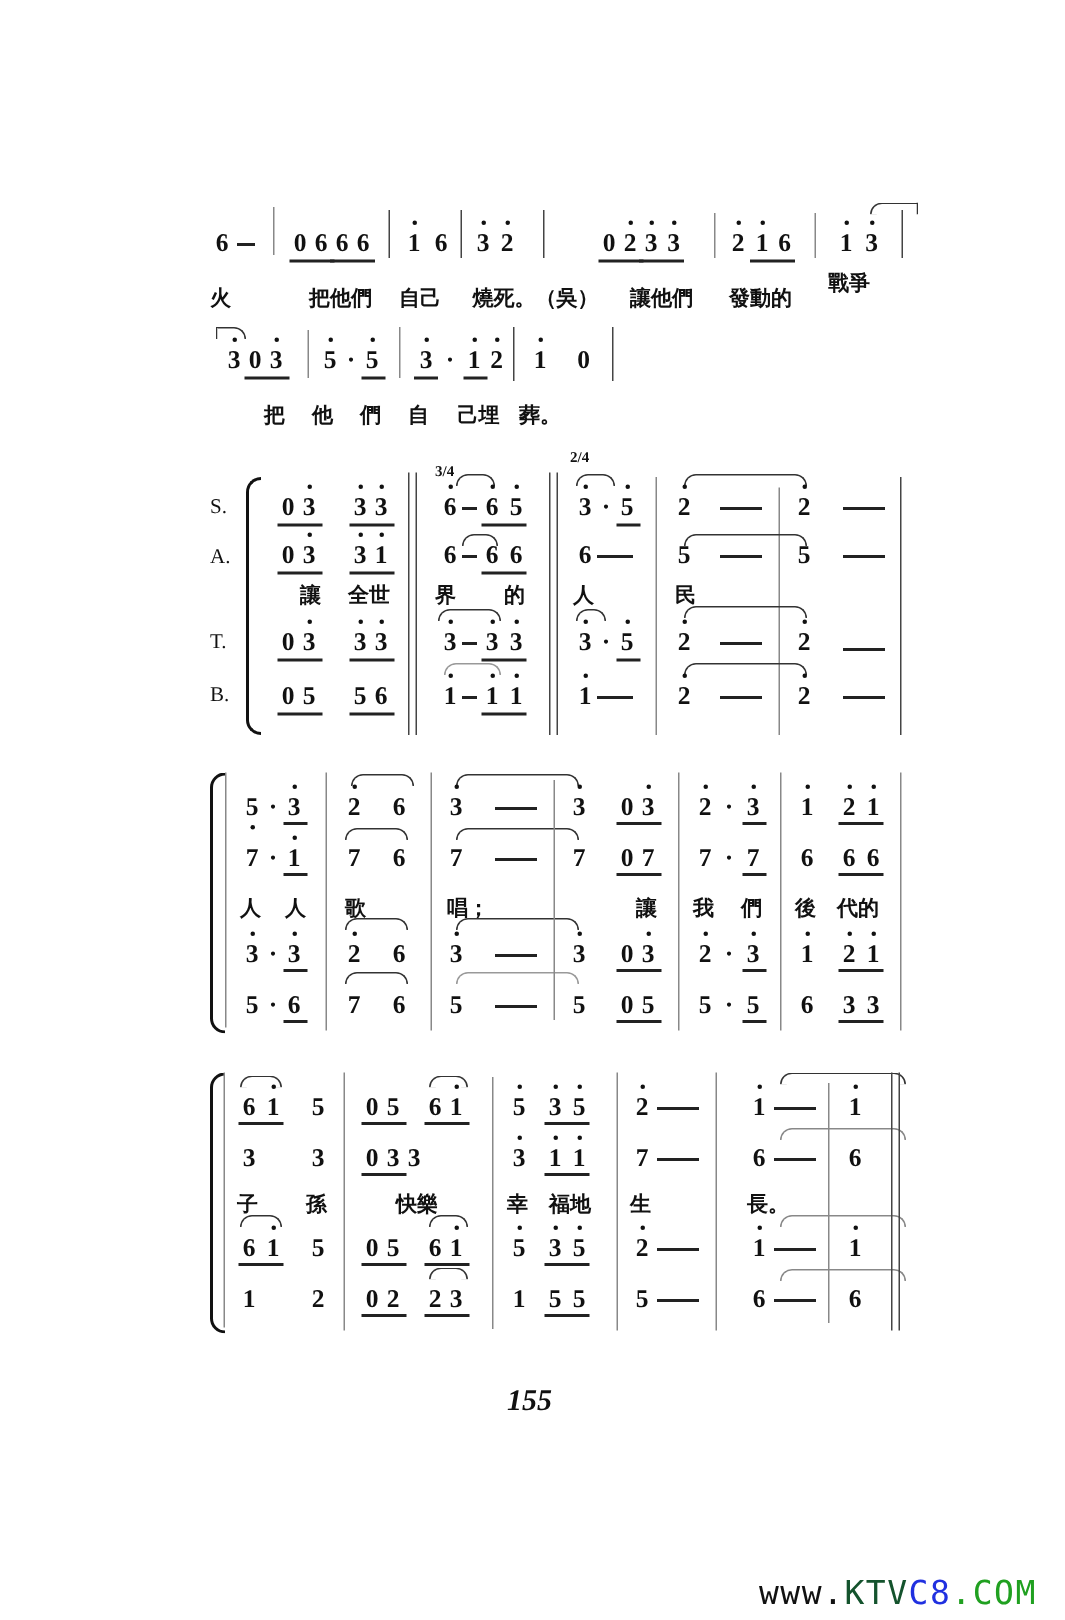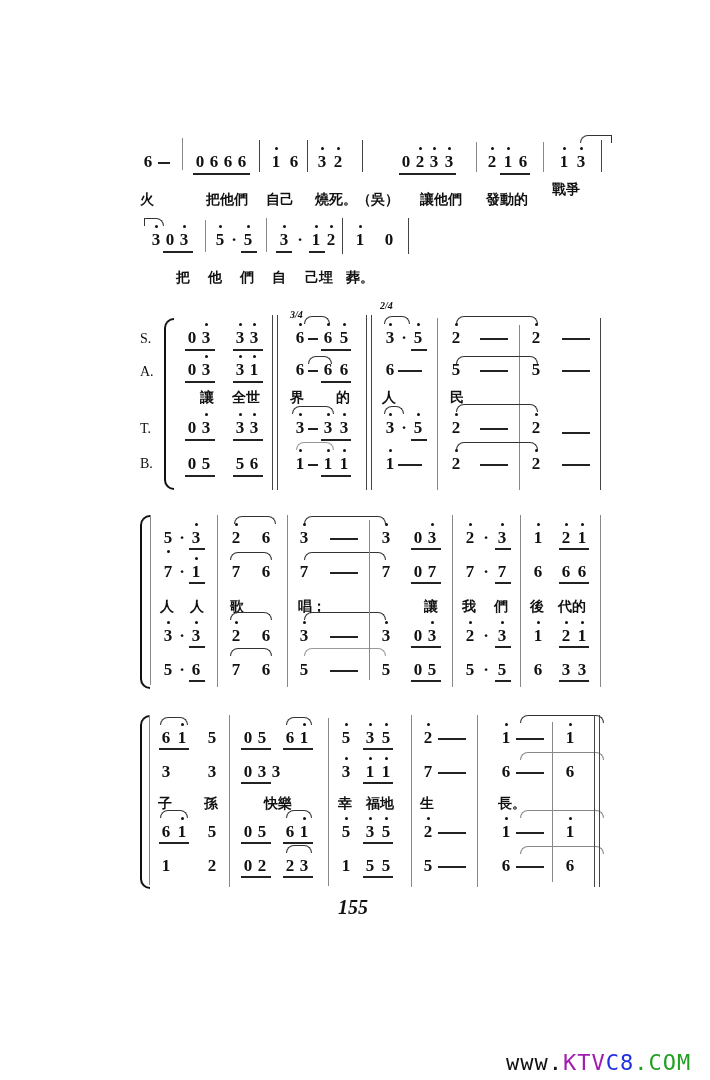--- a/index.html
+++ b/index.html
@@ -10,21 +10,21 @@
   .n.lo::after { content:""; position:absolute; left:50%; bottom:-5px; width:3px; height:3px; margin-left:-1.5px; border-radius:50%; background:#111; }
   .dash { position:absolute; height:1.5px; background:#222; }
   .ul { position:absolute; height:1.5px; background:#222; }
   .bar { position:absolute; width:1px; background:#444; }
   .bar.thin { background:#888; }
   .dbl { position:absolute; width:4px; border-left:1px solid #444; border-right:1px solid #444; }
   .slur { position:absolute; border:1.2px solid #333; border-bottom:none; border-radius:12px 12px 0 0; height:7px; }
   .lyr { position:absolute; font-family:"DejaVu Sans","Liberation Sans",sans-serif; font-size:14px; line-height:18px; white-space:pre; font-weight:bold; }
   .lbl { position:absolute; font-family:"Liberation Serif","DejaVu Serif",serif; font-size:14px; line-height:18px; }
   .brace { position:absolute; width:8px; border:2.5px solid #111; border-right:none; border-radius:10px 0 0 10px; }
-  .ts { position:absolute; font-family:"Liberation Serif",serif; font-size:10px; font-weight:bold;font-style:italic; }
+  .ts { position:absolute; font-family:"Liberation Serif",serif; font-size:10px; font-weight:bold; }
   .pagenum { position:absolute; font-family:"Liberation Serif","DejaVu Serif",serif; font-style:italic; font-weight:bold; font-size:20px; }
   .wm { position:absolute; font-family:"DejaVu Sans Mono","Liberation Mono",monospace; font-size:22px; letter-spacing:1px; }
 </style>
 </head>
 <body>
 
 <div>
   <span class="n" style="left:142px;top:152px">6</span>
   <div class="dash" style="left:158px;top:162px;width:12px"></div>
   <div class="bar thin" style="left:182px;top:138px;height:32px"></div>
@@ -441,17 +441,17 @@
   <span class="n hi" style="left:500px;top:822px">1</span>
   <div class="dash" style="left:516px;top:832px;width:28px"></div>
   <span class="n hi" style="left:564px;top:822px">1</span>
   <div class="slur" style="left:520px;top:846px;width:82px;border-color:#888"></div>
   <span class="n" style="left:500px;top:856px">6</span>
   <div class="dash" style="left:516px;top:866px;width:28px"></div>
   <span class="n" style="left:564px;top:856px">6</span>
   <div class="dbl" style="left:594px;top:715px;height:172px"></div>
 </div>
 
-<span class="pagenum" style="left:338px;top:896px">155</span>
+<span class="pagenum" style="left:338px;top:923px">155</span>
 
 <div class="wm" style="left:506px;top:1050px">
-  <span style="color:#111">www.</span><span style="color:#a21caf">KTV</span><span style="color:#2030e0">C8</span><span style="color:#20a020">.COM</span>
+  <span style="color:#111">www.</span><span style="color:#14532d">KTV</span><span style="color:#2030e0">C8</span><span style="color:#20a020">.COM</span>
 </div>
 
 </body></html>

